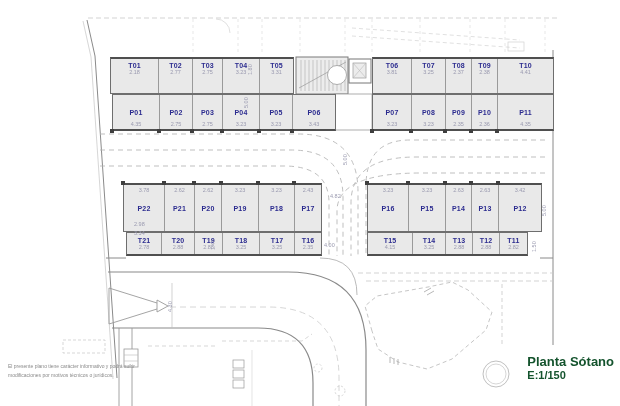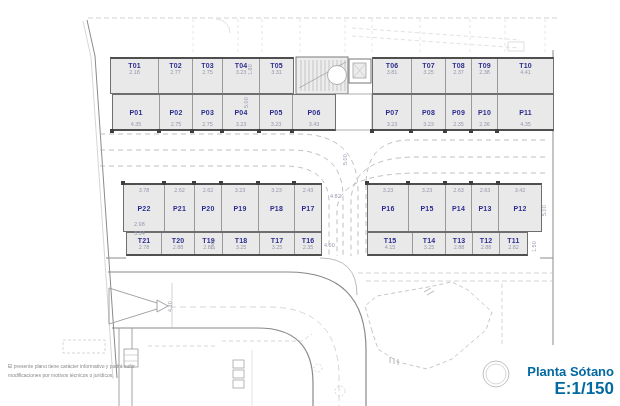--- a/index.html
+++ b/index.html
@@ -22,23 +22,23 @@
   .s-p-mid .stall{justify-content:center;}
   .s-p-mid .dim{position:absolute;bottom:2px;left:50%;transform:translateX(-50%);}
   .s-p-dimtop .stall{justify-content:center;}
   .s-p-dimtop .dim{position:absolute;top:2px;left:50%;transform:translateX(-50%);}
   .s-t-mid .stall{justify-content:center;}
   
   .sq-bottom .stall::after{content:"";position:absolute;left:-3px;bottom:-4px;width:4px;height:4px;background:#3f3f3f;}
   .sq-top .stall::after{content:"";position:absolute;left:-3px;top:-4px;width:4px;height:4px;background:#3f3f3f;}
   .anno{position:absolute;z-index:3;font-size:5.5px;color:#9a9ab0;white-space:nowrap;}
   .anno.vert{transform:rotate(-90deg);transform-origin:left top;}
-  .title-block{position:absolute;right:6px;top:364px;text-align:right;color:#0369a1;z-index:4;}
+  .title-block{position:absolute;right:6px;top:354px;color:#14532d;z-index:4;}
   .plan-title{font-size:13px;font-weight:bold;}
-  .plan-scale{font-size:17px;font-weight:bold;}
+  .plan-scale{font-size:11px;font-weight:bold;}
   .disclaimer{position:absolute;left:8px;top:362px;font-size:5px;line-height:1.7;color:#8a8a8a;z-index:4;}
 </style>
 </head>
 <body>
 
 <div id="canvas">
 
   <svg id="linework" width="620" height="406" viewBox="0 0 620 406">
 
     <path d="M87,20 L95,56 L117,378" fill="none" stroke="#8a8a8a" stroke-width="1"></path>

